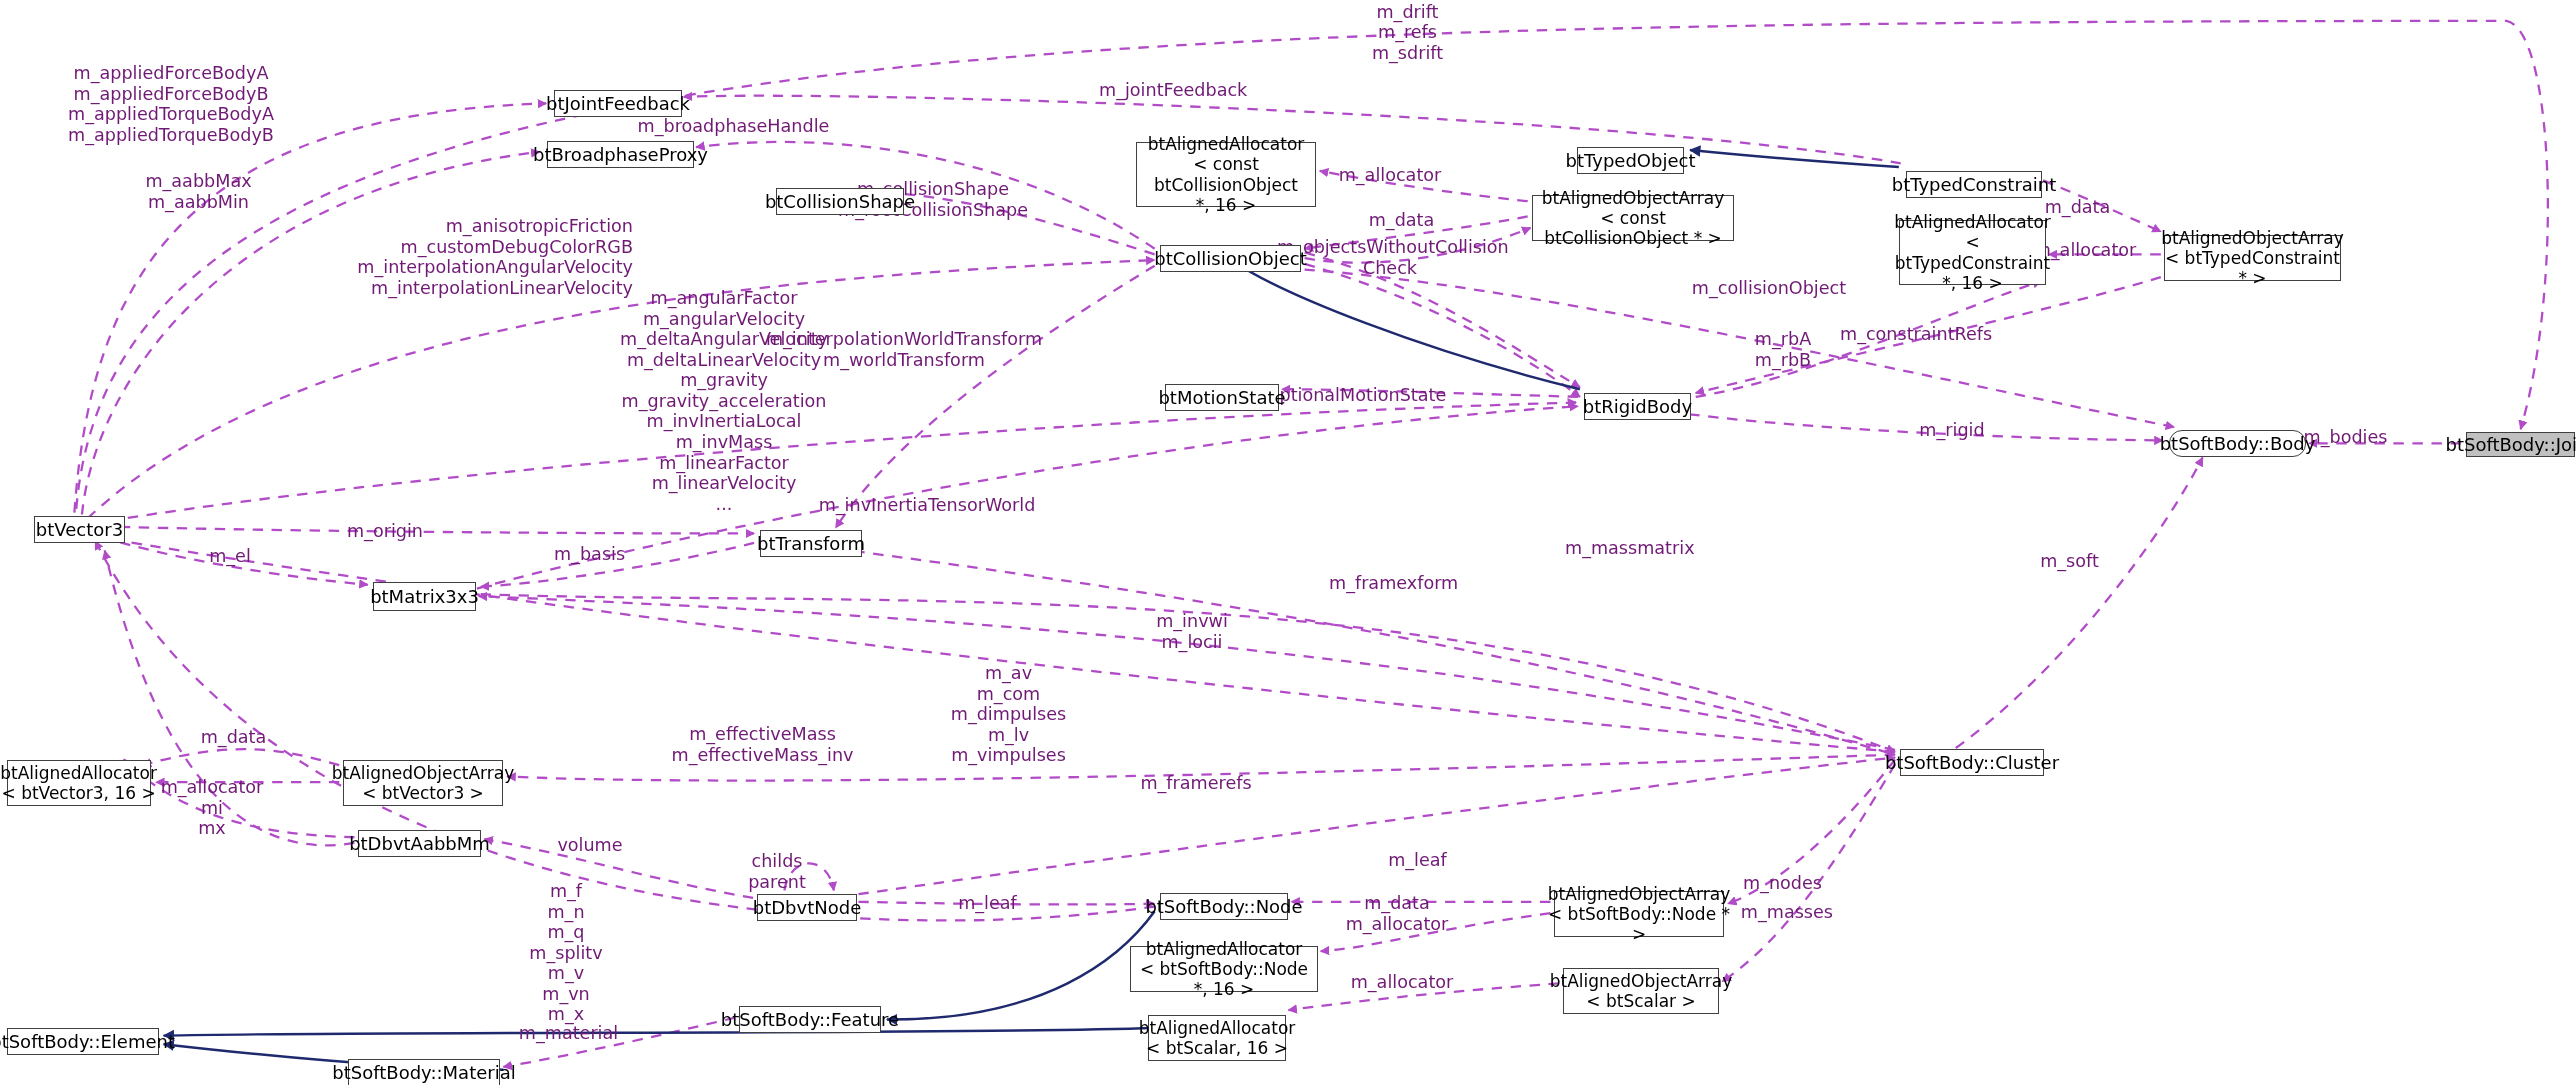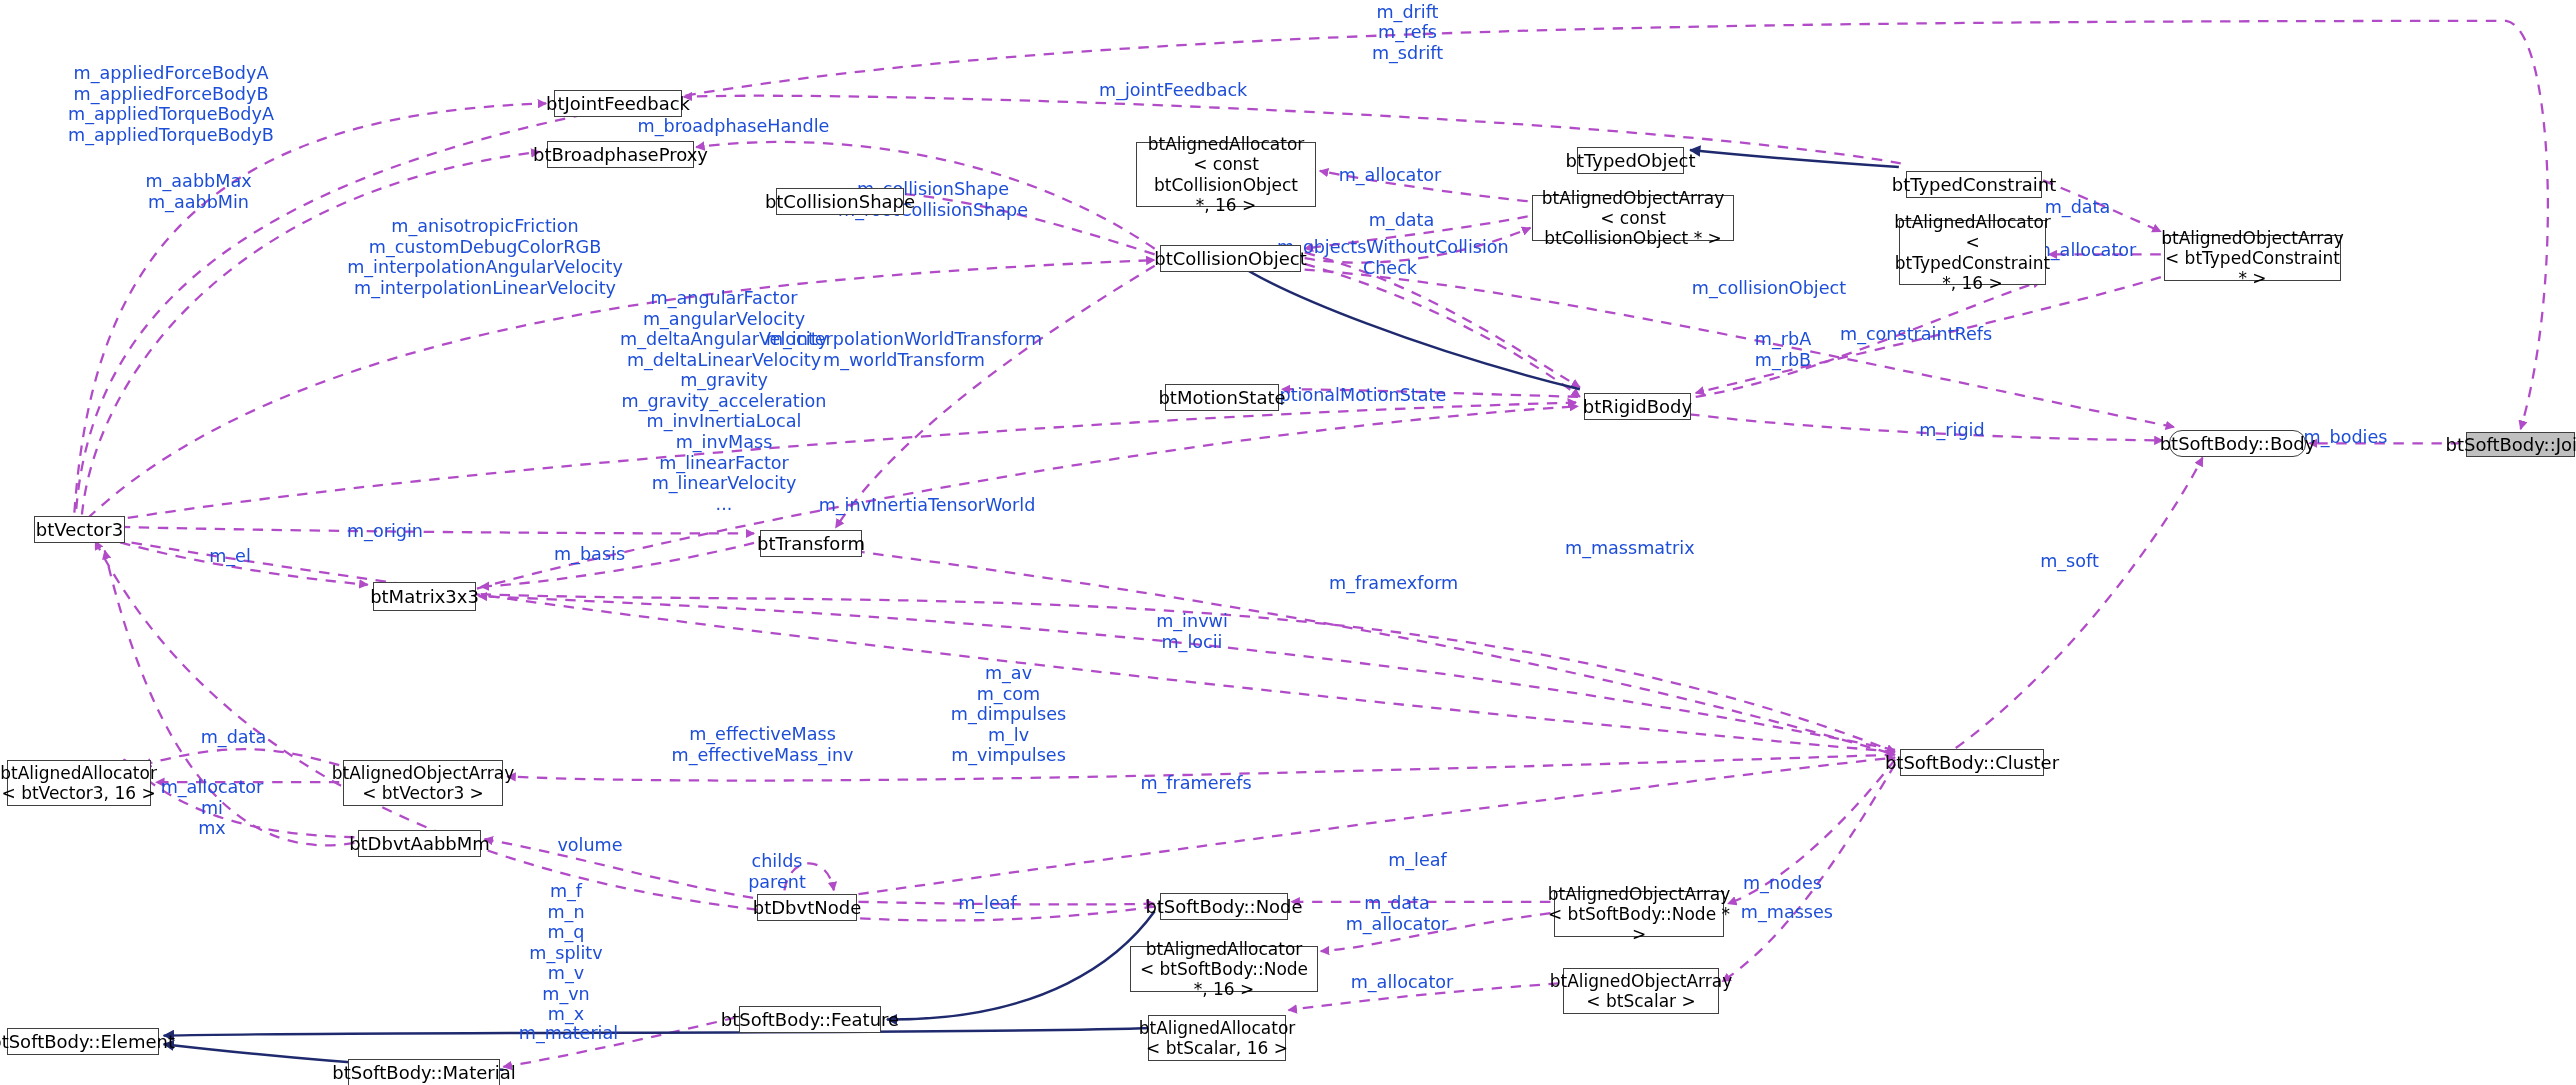--- a/index.html
+++ b/index.html
@@ -24,21 +24,21 @@
     display:flex;
     align-items:center;
     justify-content:center;
     white-space:pre-line;
     padding:1.9px 5.7px;
     z-index:3;
   }
   .node.highlight{background:#c0c0c0;}
   .edge-label{
     position:absolute;
-    color:#1d4ed8;
+    color:#701a75;
     font-size:17.6px;
     line-height:1.17;
     white-space:pre-line;
     text-align:center;
     z-index:2;
     pointer-events:none;
   }
 </style>
 </head>
 <body>
@@ -212,21 +212,21 @@
 m_appliedTorqueBodyB</div>
   <div class="edge-label" style="left:1099px;top:80px;width:142px;">m_jointFeedback</div>
   <div class="edge-label" style="left:636px;top:116px;width:195px;">m_broadphaseHandle</div>
   <div class="edge-label" style="left:137px;top:171px;width:123px;">m_aabbMax
 m_aabbMin</div>
   <div class="edge-label" style="left:1338px;top:165px;width:104px;">m_allocator</div>
   <div class="edge-label" style="left:824px;top:179px;width:218px;">m_collisionShape
 m_rootCollisionShape</div>
   <div class="edge-label" style="left:2037px;top:197px;width:81px;">m_data</div>
   <div class="edge-label" style="left:1361px;top:210px;width:81px;">m_data</div>
-  <div class="edge-label" style="left:337px;top:216px;width:296px;">m_anisotropicFriction
+  <div class="edge-label" style="left:337px;top:216px;width:296px;text-align:right;">m_anisotropicFriction
 m_customDebugColorRGB
 m_interpolationAngularVelocity
 m_interpolationLinearVelocity</div>
   <div class="edge-label" style="left:1277px;top:237px;width:226px;">m_objectsWithoutCollision
 Check</div>
   <div class="edge-label" style="left:2033px;top:240px;width:104px;">m_allocator</div>
   <div class="edge-label" style="left:1689px;top:278px;width:160px;">m_collisionObject</div>
   <div class="edge-label" style="left:608px;top:288px;width:232px;">m_angularFactor
 m_angularVelocity
 m_deltaAngularVelocity

